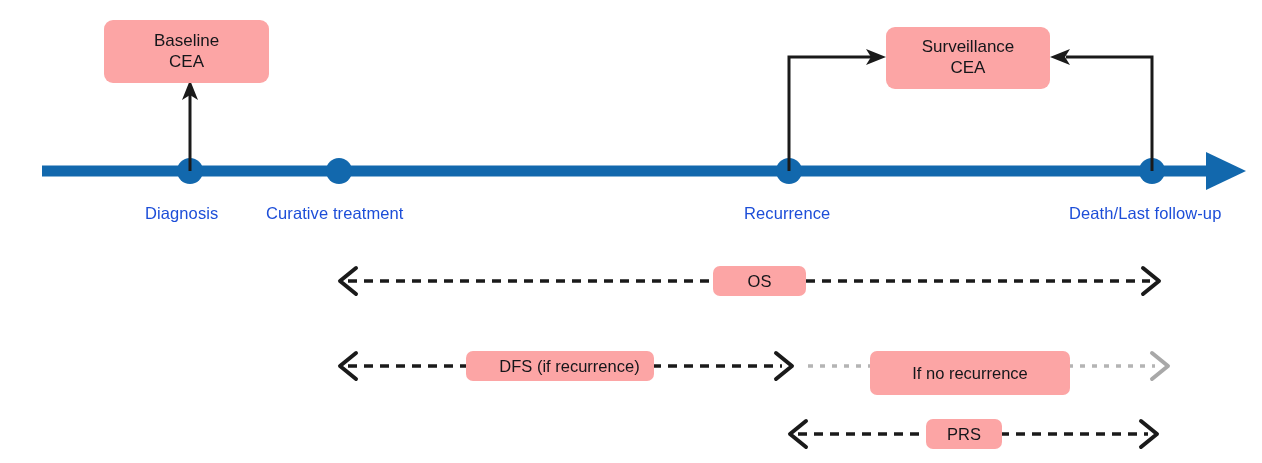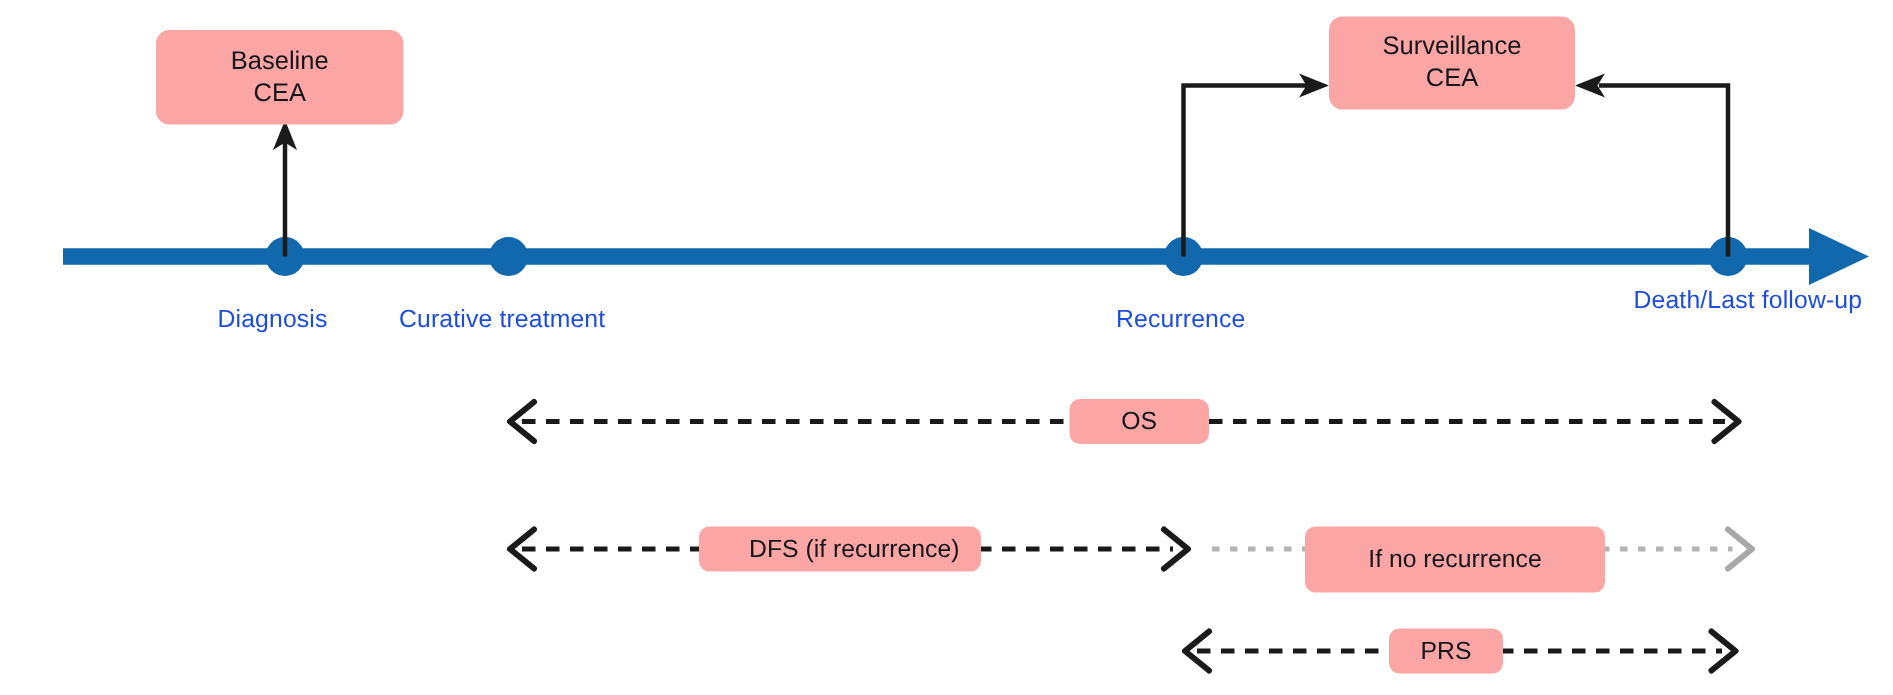--- a/index.html
+++ b/index.html
@@ -126,30 +126,30 @@
       <line x1="1000" y1="434" x2="1148" y2="434" stroke="#1a1a1a" stroke-width="3.4" stroke-dasharray="9 7"></line>
       <polyline points="1141,421 1157,434 1141,447" fill="none" stroke="#1a1a1a" stroke-width="4" stroke-linecap="round" stroke-linejoin="round"></polyline>
     </g>
   </svg>
 
   <div class="layer-labels">
 
     <div class="chip big" style="left:104px; top:20px; width:165px; height:63px;">Baseline
 CEA</div>
 
-    <div class="chip big" style="left:886px; top:11px; width:164px; height:62px;">Surveillance
+    <div class="chip big" style="left:886px; top:27px; width:164px; height:62px;">Surveillance
 CEA</div>
 
     <div class="node-label" style="left:145px; top:204px;">Diagnosis</div>
 
     <div class="node-label" style="left:266px; top:204px;">Curative treatment</div>
 
     <div class="node-label" style="left:744px; top:204px;">Recurrence</div>
 
-    <div class="node-label" style="left:1069px; top:191px;margin-left:20px;">Death/Last follow-up</div>
+    <div class="node-label" style="left:1069px; top:204px;">Death/Last follow-up</div>
 
     <div class="chip small" style="left:713px; top:266px; width:93px; height:30px;">OS</div>
 
     <div class="chip small" style="left:466px; top:351px; width:188px; height:30px;padding-left:19px;">DFS (if recurrence)</div>
 
     <div class="chip small" style="left:870px; top:351px; width:200px; height:44px;">If no recurrence</div>
 
     <div class="chip small" style="left:926px; top:419px; width:76px; height:30px;">PRS</div>
 
   </div>

